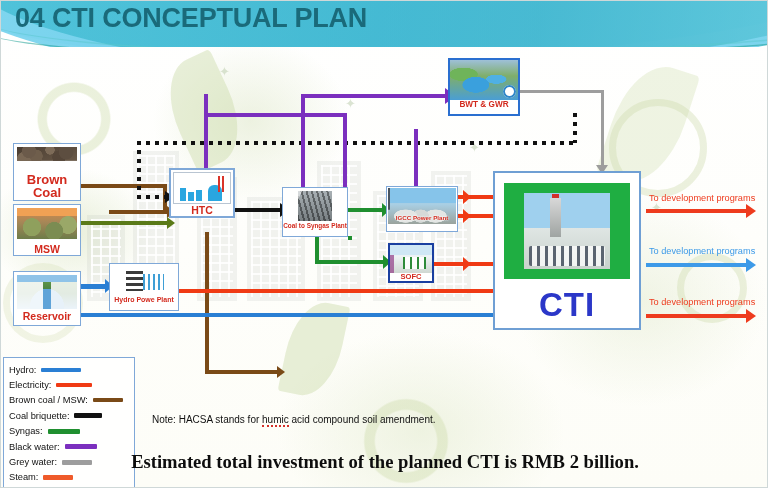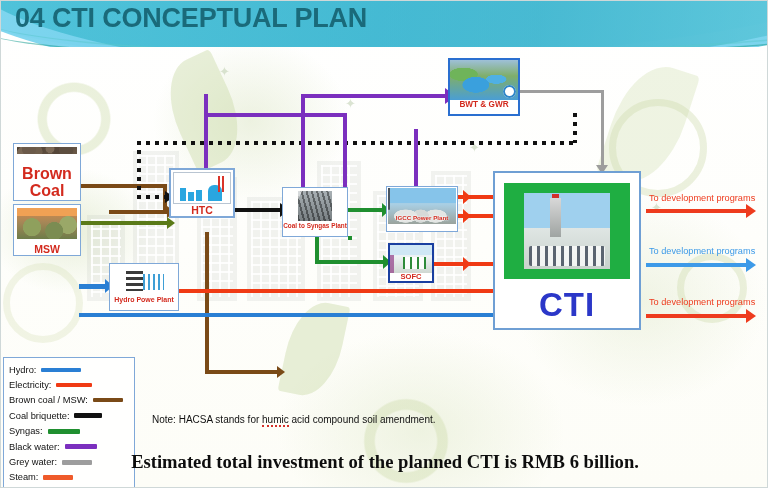--- a/index.html
+++ b/index.html
@@ -369,28 +369,32 @@
   <div class="arrow a-right" style="left:745px;top:203px;border-left:10px solid #ee3b1e;border-top:7px solid transparent;border-bottom:7px solid transparent;"></div>
 
   <div class="seg" style="left:645px;top:262px;width:104px;height:4px;background:#3d9ae8;"></div>
   <div class="arrow a-right" style="left:745px;top:257px;border-left:10px solid #3d9ae8;border-top:7px solid transparent;border-bottom:7px solid transparent;"></div>
 
   <div class="seg" style="left:645px;top:313px;width:104px;height:4px;background:#ee3b1e;"></div>
   <div class="arrow a-right" style="left:745px;top:308px;border-left:10px solid #ee3b1e;border-top:7px solid transparent;border-bottom:7px solid transparent;"></div>
 
   <div class="node" style="left:12px;top:142px;width:68px;height:58px;">
     <div class="thumb th-coal" style="width:60px;height:38px;margin-top:3px;"></div>
-    <div class="nlabel" style="font-size:16px;margin-top:12px;">Brown Coal</div>
+    <div class="nlabel" style="font-size:13px;margin-top:12px;">Brown Coal</div>
   </div>
 
   <div class="node" style="left:12px;top:203px;width:68px;height:52px;">
     <div class="thumb th-msw" style="width:60px;height:31px;margin-top:3px;"></div>
     <div class="nlabel" style="font-size:10.5px;margin-top:5px;">MSW</div>
   </div>
 
+  <div class="node" style="left:12px;top:270px;width:68px;height:55px;">
+    <div class="thumb th-res" style="width:60px;height:34px;margin-top:3px;"></div>
+    <div class="nlabel" style="font-size:10.5px;margin-top:2px;">Reservoir</div>
+  </div>
 
   <div class="node" style="left:108px;top:262px;width:70px;height:48px;">
     <div class="thumb th-hydro" style="width:56px;height:28px;margin-top:3px;"></div>
     <div class="nlabel" style="font-size:7px;margin-top:1px;">Hydro Powe Plant</div>
   </div>
 
   <div class="node" style="left:168px;top:167px;width:66px;height:50px;border-width:2px;">
     <div class="thumb th-htc" style="width:56px;height:31px;margin-top:2px;">
       <i style="left:6px;bottom:2px;width:6px;height:13px;"></i>
       <i style="left:14px;bottom:2px;width:6px;height:9px;"></i>
@@ -466,15 +470,15 @@
     <div class="lrow">
       <span class="ltext">Steam:</span>
       <span class="lswatch" style="width:30px;background:#ef5a2a;height:5px;"></span>
     </div>
   </div>
 
   <div class="note">
     <span>Note: HACSA stands for </span><span class="spell">humic</span><span> acid compound  soil amendment.</span>
   </div>
 
-  <div class="bigline">Estimated total investment of the planned CTI  is RMB 6 billion.</div>
+  <div class="bigline">Estimated total investment of the planned CTI  is RMB 2 billion.</div>
 
 </div>
 
 </body></html>

